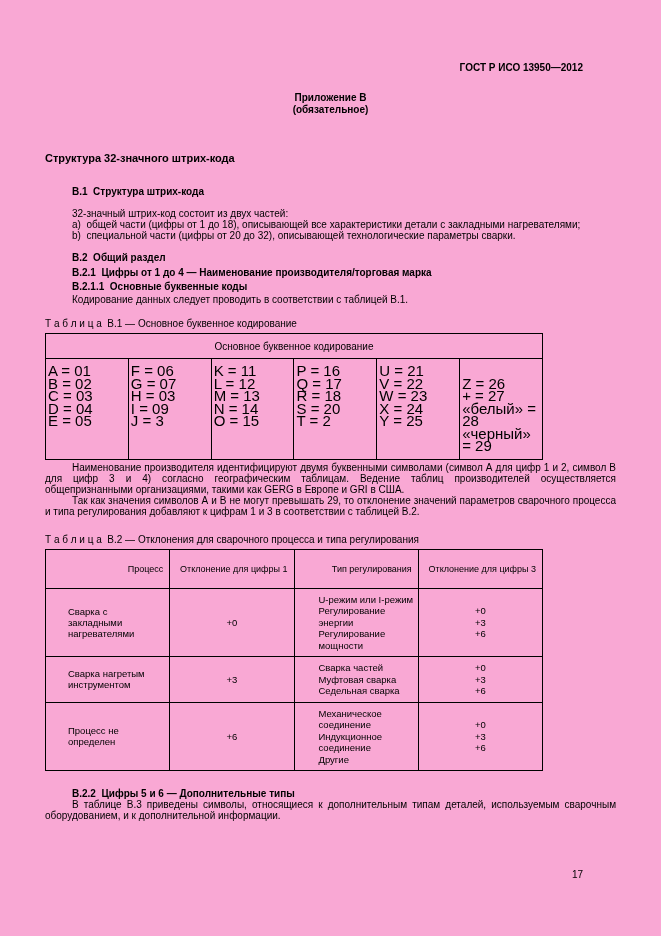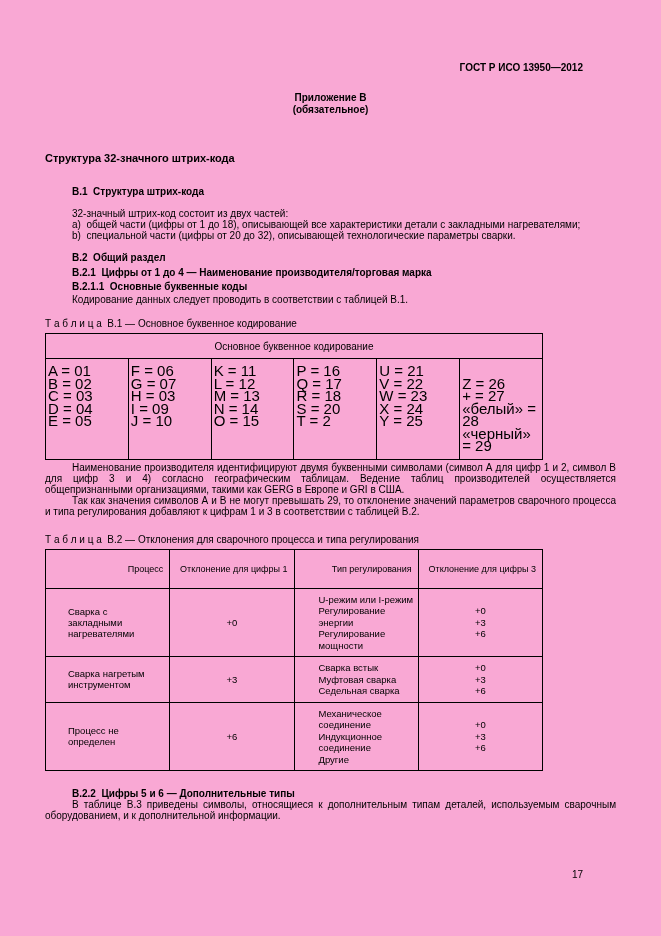--- a/index.html
+++ b/index.html
@@ -79,21 +79,21 @@
         <div class="cl">B = 02</div>
         <div class="cl">C = 03</div>
         <div class="cl">D = 04</div>
         <div class="cl">E = 05</div>
       </td>
       <td class="t1-col">
         <div class="cl">F = 06</div>
         <div class="cl">G = 07</div>
         <div class="cl">H = 03</div>
         <div class="cl">I = 09</div>
-        <div class="cl">J = 10</div>
+        <div class="cl">J = 3</div>
       </td>
       <td class="t1-col">
         <div class="cl">K = 11</div>
         <div class="cl">L = 12</div>
         <div class="cl">M = 13</div>
         <div class="cl">N = 14</div>
         <div class="cl">O = 15</div>
       </td>
       <td class="t1-col">
         <div class="cl">P = 16</div>
@@ -144,21 +144,21 @@
       <td class="off3">
         <div>+0</div>
         <div>+3</div>
         <div>+6</div>
       </td>
     </tr>
     <tr>
       <td class="proc">Сварка нагретым инструментом</td>
       <td class="off1">+3</td>
       <td class="types">
-        <div>Сварка встык</div>
+        <div>Сварка частей</div>
         <div>Муфтовая сварка</div>
         <div>Седельная сварка</div>
       </td>
       <td class="off3">
         <div>+0</div>
         <div>+3</div>
         <div>+6</div>
       </td>
     </tr>
     <tr>

